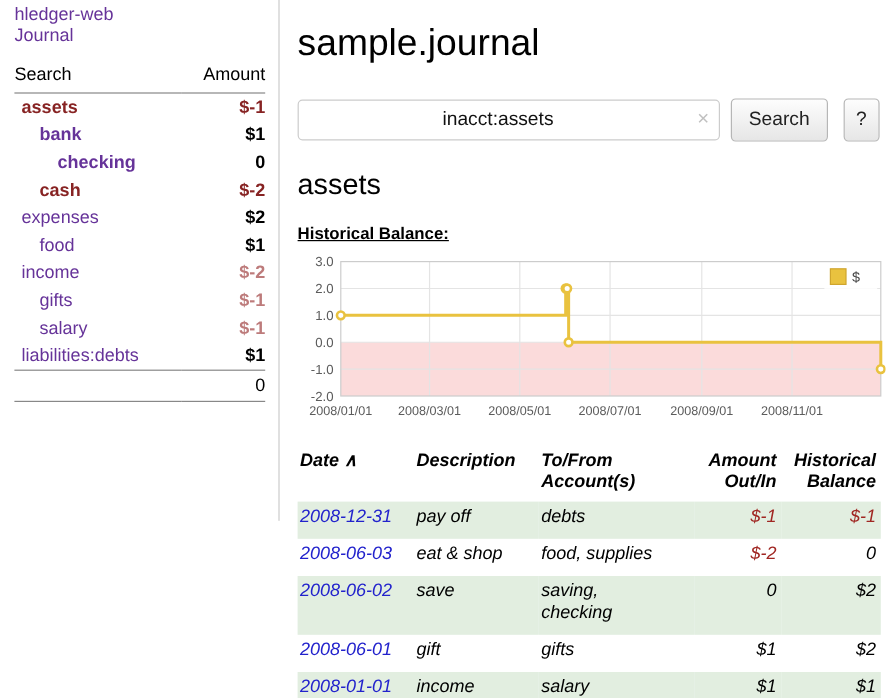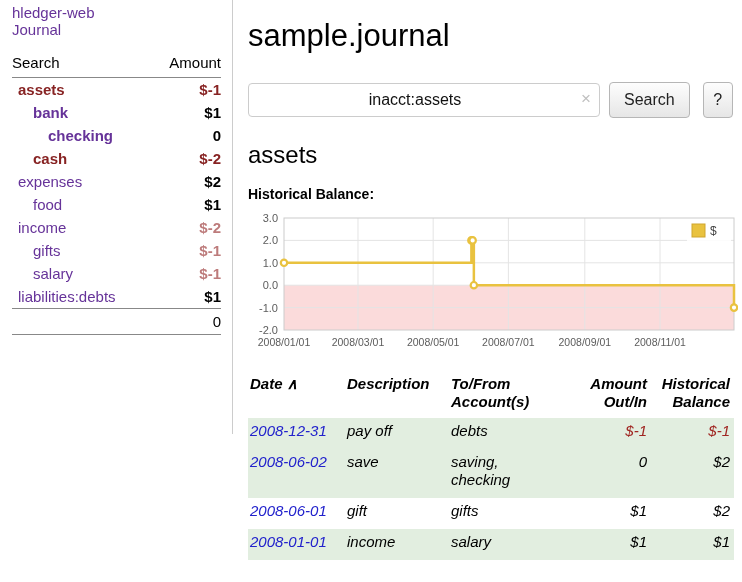--- a/index.html
+++ b/index.html
@@ -57,21 +57,21 @@
   }
   .btn {
     height: 36px; border: 1px solid #b6b6b6; border-radius: 4px;
     background: linear-gradient(#fdfdfd, #e6e6e6);
     font-size: 16px; color: #222; font-family: "Liberation Sans", sans-serif;
     cursor: pointer;
   }
   .search-btn { margin-left: 9px; padding: 0 14px; }
   .help-btn { margin-left: 13px; width: 30px; }
   h2.account-heading { font-size: 24px; font-weight: 400; margin-top: 23px; }
-  .chart-title { font-size: 14px; font-weight: bold; margin-top: 17px; }
+  .chart-title { font-size: 14px; font-weight: bold; margin-top: 17px; text-decoration: underline; }
   #chart-svg { display: block; margin-top: 10px; }
 
   
   table.register { border-collapse: collapse; margin-top: 20px; width: 486px; font-size: 15px; font-style: italic; }
   .register th {
     text-align: left; vertical-align: top; font-weight: bold;
     padding: 2px 6px 7px 2px; line-height: 18px;
   }
   .register th.r, .register td.r { text-align: right; padding-right: 4px; }
   .register td { padding: 4px 6px 9px 2px; vertical-align: top; line-height: 18px; }
@@ -216,20 +216,27 @@
       </tr>
     </thead>
     <tbody id="register-body">
         <tr class="green">
           <td><a>2008-12-31</a></td>
           <td>pay off</td>
           <td class="cell-accounts">debts</td>
           <td class="r neg">$-1</td>
           <td class="r neg">$-1</td>
         </tr>
+        <tr>
+          <td><a>2008-06-03</a></td>
+          <td>eat &amp; shop</td>
+          <td class="cell-accounts">food, supplies</td>
+          <td class="r neg">$-2</td>
+          <td class="r">0</td>
+        </tr>
         <tr class="green">
           <td><a>2008-06-02</a></td>
           <td>save</td>
           <td class="cell-accounts">saving,
 checking</td>
           <td class="r">0</td>
           <td class="r">$2</td>
         </tr>
         <tr>
           <td><a>2008-06-01</a></td>

